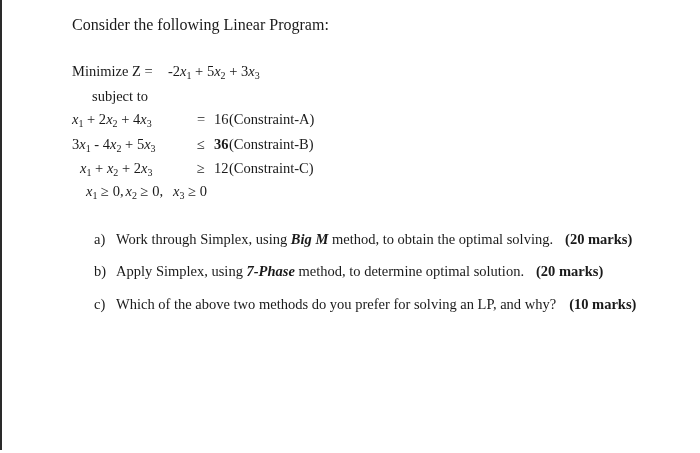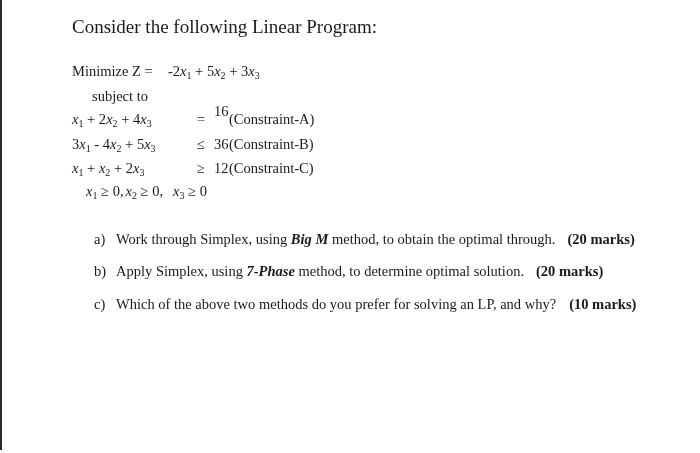--- a/index.html
+++ b/index.html
@@ -15,47 +15,47 @@
   sub { font-size: 10px; vertical-align: -3px; line-height: 0; }
   .rel { text-align: center; width: 14px; }
   b { font-weight: bold; }
   .bi { font-weight: bold; font-style: italic; }
 </style>
 </head>
 <body>
 
 <div class="edge"></div>
 
-<div class="abs" style="left:72px; top:17px; font-size:19px;">Consider the following Linear Program:</div>
+<div class="abs" style="left:72px; top:17px; font-size:16px;">Consider the following Linear Program:</div>
 
 <div class="abs" style="left:72px; top:64px;">
   <span>Minimize Z =</span>
   <span style="display:inline-block; width:8px;"></span>
   <span>-2</span><i class="v">x</i><sub>1</sub><span> + 5</span><i class="v">x</i><sub>2</sub><span> + 3</span><i class="v">x</i><sub>3</sub>
 </div>
 
 <div class="abs" style="left:92px; top:89px;">subject to</div>
 
 <div id="constraints">
     <div class="abs" style="left: 72px; top: 112px;"><span></span><i class="v">x</i><sub>1</sub><span> + 2</span><i class="v">x</i><sub>2</sub><span> + 4</span><i class="v">x</i><sub>3</sub></div>
     <div class="abs rel" style="left: 194px; top: 112px;">=</div>
-    <div class="abs" style="left: 214px; top: 104px;">16</div>
+    <div class="abs" style="left: 214px; top: 112px;">16</div>
     <div class="abs" style="left: 229px; top: 112px;">(Constraint-A)</div>
     <div class="abs" style="left: 72px; top: 137px;"><span>3</span><i class="v">x</i><sub>1</sub><span> - 4</span><i class="v">x</i><sub>2</sub><span> + 5</span><i class="v">x</i><sub>3</sub></div>
     <div class="abs rel" style="left: 194px; top: 137px;">≤</div>
-    <div class="abs" style="left: 214px; top: 137px;">36</div>
+    <div class="abs" style="left: 214px; top: 137px; font-weight: bold;">36</div>
     <div class="abs" style="left: 229px; top: 137px;">(Constraint-B)</div>
-    <div class="abs" style="left: 72px; top: 161px;"><span></span><i class="v">x</i><sub>1</sub><span> + </span><i class="v">x</i><sub>2</sub><span> + 2</span><i class="v">x</i><sub>3</sub></div>
+    <div class="abs" style="left: 80px; top: 161px;"><span></span><i class="v">x</i><sub>1</sub><span> + </span><i class="v">x</i><sub>2</sub><span> + 2</span><i class="v">x</i><sub>3</sub></div>
     <div class="abs rel" style="left: 194px; top: 161px;">≥</div>
     <div class="abs" style="left: 214px; top: 161px;">12</div>
     <div class="abs" style="left: 229px; top: 161px;">(Constraint-C)</div>
   </div>
 
 <div class="abs" style="left:86px; top:184px;" id="nonneg"><span><i class="v">x</i><sub>1</sub><span> ≥ 0,</span></span><span style="margin-left: 2px;"><i class="v">x</i><sub>2</sub><span> ≥ 0,</span></span><span style="margin-left: 10px;"><i class="v">x</i><sub>3</sub><span> ≥ 0</span></span></div>
 
 <div id="questions">
     <div class="abs" style="left: 94px; top: 232px;">a)</div>
-    <div class="abs" style="left: 116px; top: 232px;"><span>Work through Simplex, using </span><span class="bi">Big M</span><span> method, to obtain the optimal through.</span><b style="margin-left: 12px;">(20 marks)</b></div>
+    <div class="abs" style="left: 116px; top: 232px;"><span>Work through Simplex, using </span><span class="bi">Big M</span><span> method, to obtain the optimal solving.</span><b style="margin-left: 12px;">(20 marks)</b></div>
     <div class="abs" style="left: 94px; top: 264px;">b)</div>
     <div class="abs" style="left: 116px; top: 264px;"><span>Apply Simplex, using </span><span class="bi">7-Phase</span><span> method, to determine optimal solution.</span><b style="margin-left: 12px;">(20 marks)</b></div>
     <div class="abs" style="left: 94px; top: 297px;">c)</div>
     <div class="abs" style="left: 116px; top: 297px;"><span>Which of the above two methods do you prefer for solving an LP, and why?</span><b style="margin-left: 13px;">(10 marks)</b></div>
   </div>
 
 </body></html>

